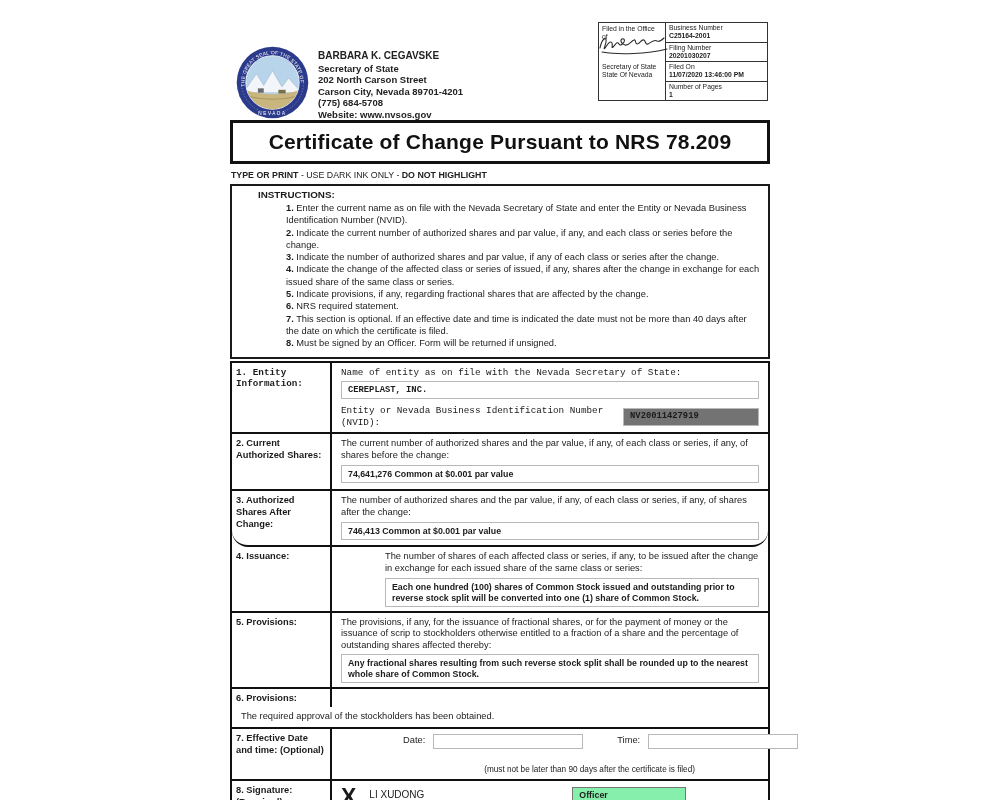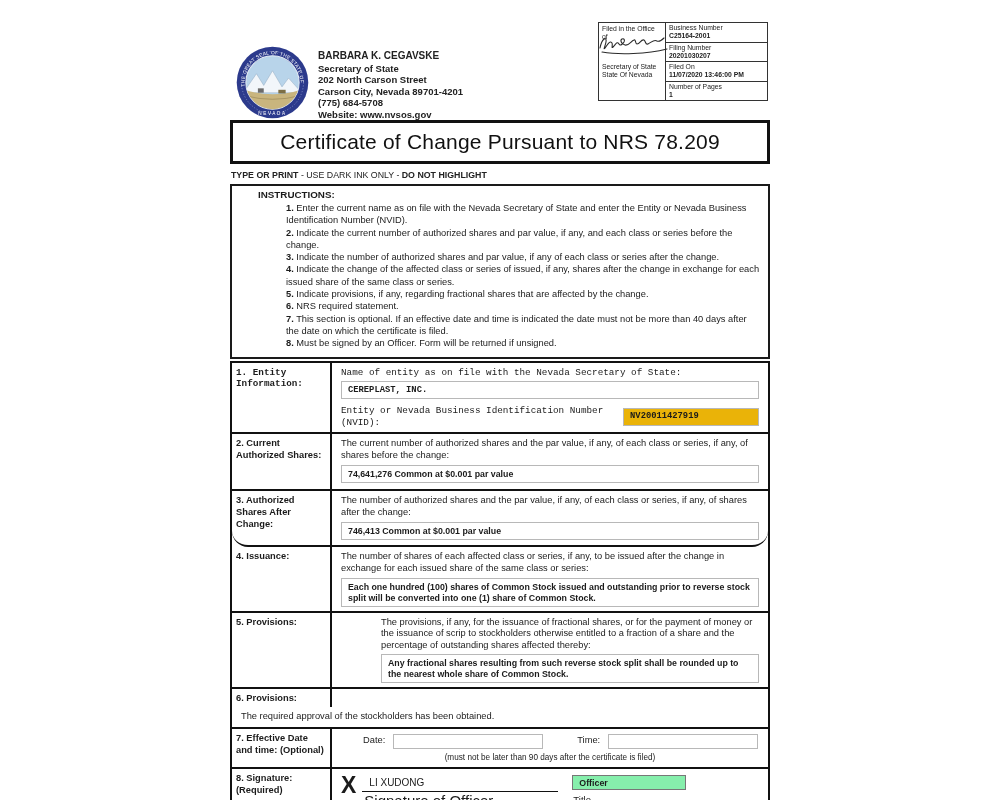--- a/index.html
+++ b/index.html
@@ -16,49 +16,49 @@
   .stamp-left { width: 67px; border-right: 1px solid #333; padding: 2px 3px; font-size: 6.8px; line-height: 8.2px; position: relative; color: #222; }
   .stamp-sig { position: absolute; top: 9px; left: -2px; width: 74px; height: 26px; }
   .stamp-signer { position: absolute; top: 40px; left: 3px; }
   .stamp-right { flex: 1; display: flex; flex-direction: column; }
   .stamp-field { flex: 1; border-bottom: 1px solid #333; padding: 1px 3px 0; font-size: 6.8px; line-height: 8.4px; color: #222; }
   .stamp-field:last-child { border-bottom: none; }
   .stamp-field .v { font-weight: bold; }
 
   
   .title-box { border: 3px solid #111; height: 44px; display: flex; align-items: center; justify-content: center; }
-  .title-box h1 { font-size: 21px; font-weight: normal; letter-spacing: 0.2px; color: #111; }
+  .title-box h1 { font-size: 21px; font-weight: bold; letter-spacing: 0.2px; color: #111; }
   .type-line { font-size: 8.8px; font-weight: bold; margin: 6px 0 4px 1px; color: #222; }
   .type-line .mid { font-weight: normal; }
 
   
   .instr { border: 2px solid #1a1a1a; padding: 3px 8px 7px 6px; }
   .instr-h { font-weight: bold; font-size: 9.8px; margin-bottom: 2px; margin-left: 20px; }
   .instr-item { margin-left: 48px; font-size: 9.3px; line-height: 12.3px; }
   .instr-item .n { font-weight: bold; }
 
   
   .ftable { border: 2px solid #111; margin-top: 2px; background: #fff; }
   .frow { display: flex; border-bottom: 2px solid #111; }
   .frow:last-child { border-bottom: none; }
   .flabel { width: 100px; min-width: 100px; border-right: 2px solid #111; padding: 4px 4px 2px 4px; font-weight: bold; font-size: 9.3px; line-height: 11.8px; }
   .fcontent { flex: 1; padding: 4px 9px; font-size: 9.3px; line-height: 11.6px; }
   .r1 { min-height: 60px; font-family: Liberation Mono, monospace; } .r2 { min-height: 57px; } .r3 { min-height: 56px; border-radius: 16px; }
-  .r4 { min-height: 55px; } .r5 { min-height: 66px; gap: 40px; } .r6 { min-height: 17px; flex-direction: column; }
-  .r7 { min-height: 33px; } .r8 { min-height: 36px; }
+  .r4 { min-height: 55px; gap: 44px; } .r5 { min-height: 66px; } .r6 { min-height: 17px; flex-direction: column; }
+  .r7 { min-height: 33px; gap: 40px; } .r8 { min-height: 36px; }
   .ibox { border: 1px solid #b8b8b8; font-weight: bold; font-size: 8.8px; line-height: 11px; padding: 3px 6px 2px; margin-top: 3px; background: #fff; min-height: 16px; }
   .nvid-row { display: flex; align-items: center; margin-top: 6px; gap: 7px; }
-  .nvid-box { border: 1px solid #b8b8b8; font-weight: bold; font-size: 8.8px; padding: 2px 6px; width: 150px; min-height: 14px; background: #eab308; }
+  .nvid-box { border: 1px solid #b8b8b8; font-weight: bold; font-size: 8.8px; padding: 2px 6px; width: 150px; min-height: 14px; background: #737373; }
 
   
   .dt-row { display: flex; align-items: center; margin: 1px 0 1px 22px; }
   .dt-label { font-size: 9.3px; }
   .dt-box { border: 1px solid #b8b8b8; width: 150px; height: 15px; margin-left: 8px; background: #fff; }
   .dt-label.time { margin-left: 34px; }
-  .dt-note { text-align: center; font-size: 8.2px; margin-top: 3px; color: #222; }
+  .dt-note { text-align: center; font-size: 8.2px; margin-top: 15px; color: #222; }
 
   
   .sig-row { display: flex; align-items: flex-start; padding-top: 2px; }
   .xmark { font-size: 23px; font-weight: bold; line-height: 21px; margin-right: 6px; }
   .sig-line-wrap { width: 196px; margin-right: 14px; }
   .sig-name { font-weight: normal; font-size: 10px; padding: 2px 0 2px 7px; border-bottom: 1.6px solid #111; }
   .sig-caption { font-size: 15px; margin-top: 3px; padding-left: 2px; }
   .boxcol .box { border: 1px solid #777; font-weight: bold; font-size: 8.8px; padding: 2px 6px 1px; height: 15px; background: #86efac; }
   .boxcol .cap { font-size: 9.5px; margin-top: 4px; padding-left: 1px; }
   .boxcol.title-col { width: 114px; }

